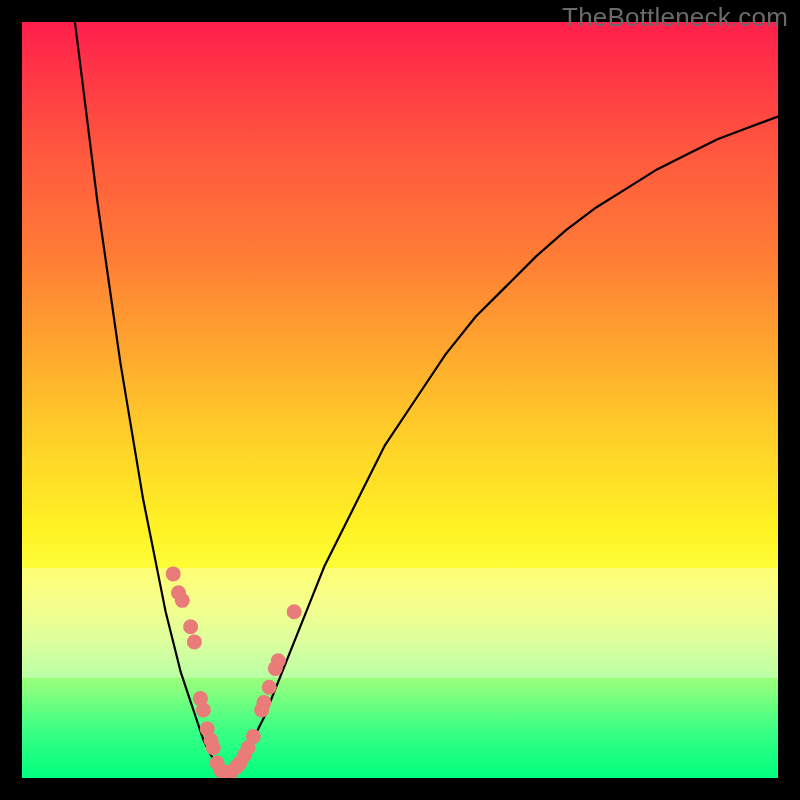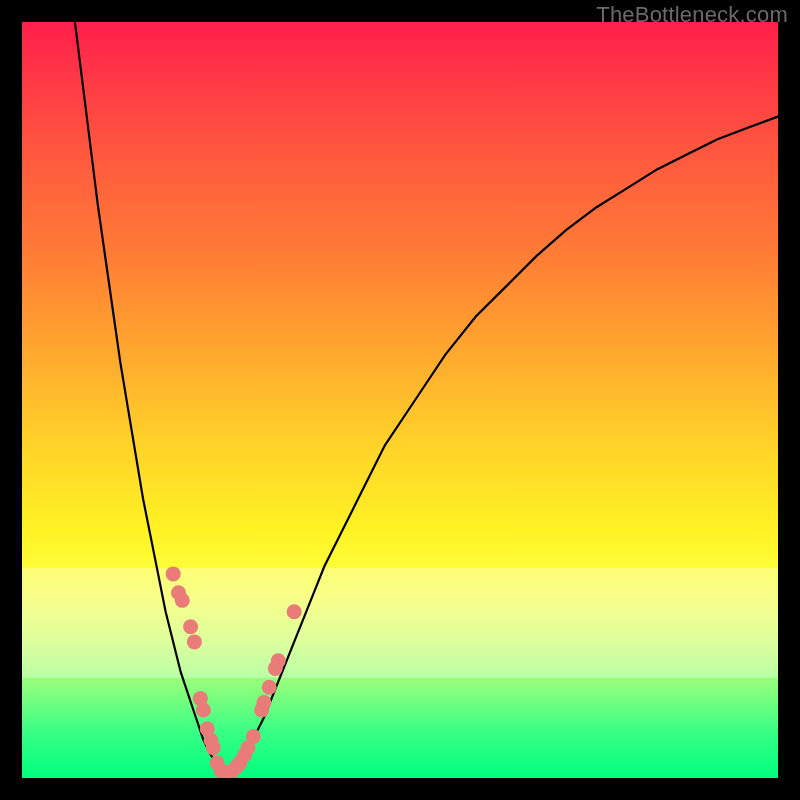--- a/index.html
+++ b/index.html
@@ -42,21 +42,21 @@
     top: 546px;
     height: 110px;
     background: rgba(255,255,255,0.32);
     pointer-events: none;
   }
   .watermark {
     position: absolute;
     top: 2px;
     right: 12px;
     color: #6a6a6a;
-    font-size: 22px;
+    font-size: 26px;
     font-weight: 500;
     letter-spacing: 0.2px;
     pointer-events: none;
   }
   svg.curve {
     position: absolute;
     left: 0;
     top: 0;
     width: 756px;
     height: 756px;

